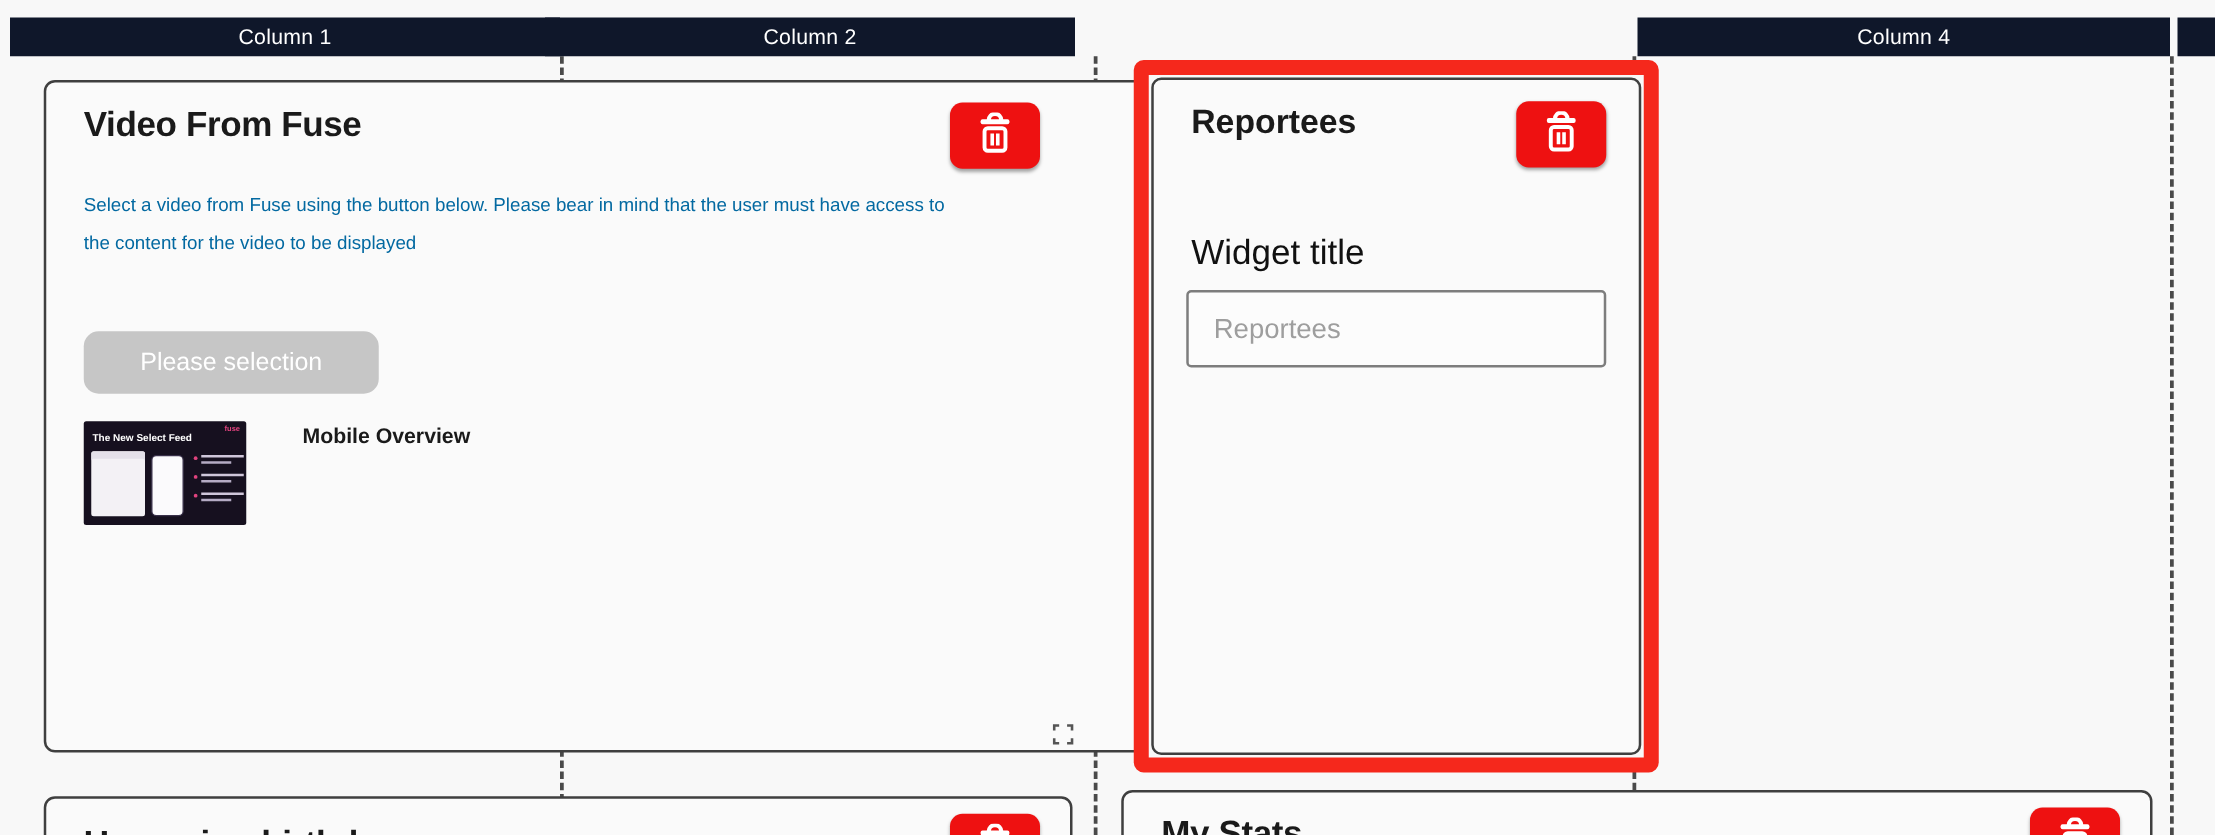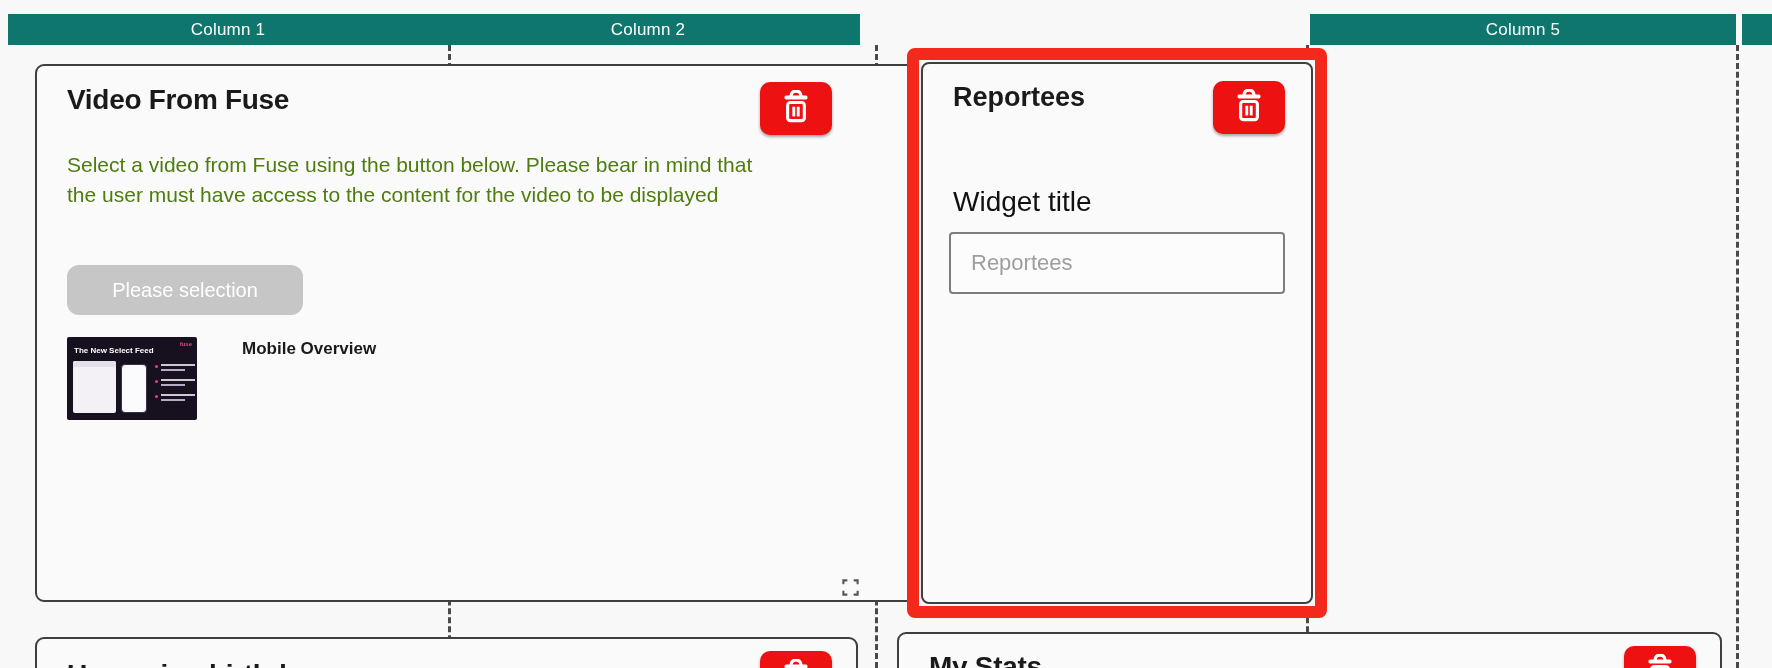--- a/index.html
+++ b/index.html
@@ -6,21 +6,21 @@
   html, body { width: 1772px; height: 668px; overflow: hidden; }
   body {
     font-family: "Liberation Sans", sans-serif;
     background: #f7f7f7;
   }
   #page { position: relative; width: 1772px; height: 668px; background: #f8f8f8; }
 
   
   .col-header {
     position: absolute; top: 14px; height: 31px;
-    background: #0f766e; color: #ffffff;
+    background: #0f172a; color: #ffffff;
     display: flex; align-items: center; justify-content: center;
     font-size: 17px; z-index: 3; letter-spacing: .2px;
   }
 
   
   .vdash {
     position: absolute; top: 45px; bottom: 0; width: 0;
     border-left: 3px dashed #4a4a4a; z-index: 1;
   }
 
@@ -33,21 +33,21 @@
 
   .trash-btn {
     position: absolute; width: 72px; height: 53px;
     background: #ee1111; border: none; border-radius: 10px;
     display: flex; align-items: center; justify-content: center;
     box-shadow: 0 2px 3px rgba(0,0,0,.35); cursor: pointer;
   }
 
   .desc {
     position: absolute; left: 30px; top: 84px; width: 692px;
-    font-size: 21px; line-height: 30px; color: #4d7c0f;
+    font-size: 15px; line-height: 30px; color: #0369a1;
   }
   .remove-btn {
     position: absolute; left: 30px; top: 199px; width: 236px; height: 50px;
     background: #c6c6c6; color: #ffffff; font-size: 20px;
     border: none; border-radius: 12px; font-family: "Liberation Sans", sans-serif;
   }
 
   
   .media-row { position: absolute; left: 30px; top: 271px; }
   .thumb {
@@ -90,21 +90,21 @@
   }
   .title-input::placeholder { color: #9e9e9e; }
 </style>
 </head>
 <body>
 
 <div id="page">
 
   <div class="col-header" style="left:8px; width:440px;">Column 1</div>
   <div class="col-header" style="left:436px; width:424px;">Column 2</div>
-  <div class="col-header" style="left:1310px; width:426px;">Column 5</div>
+  <div class="col-header" style="left:1310px; width:426px;">Column 4</div>
   <div class="col-header" style="left:1742px; width:30px;"></div>
 
   <div class="vdash" style="left:448px;"></div>
   <div class="vdash" style="left:875px;"></div>
   <div class="vdash" style="left:1306px;"></div>
   <div class="vdash" style="left:1736px;"></div>
 
   <div class="card" style="left:35px; top:64px; width:904px; height:538px;">
     <h2 style="left:30px; top:18px;">Video From Fuse</h2>
 

